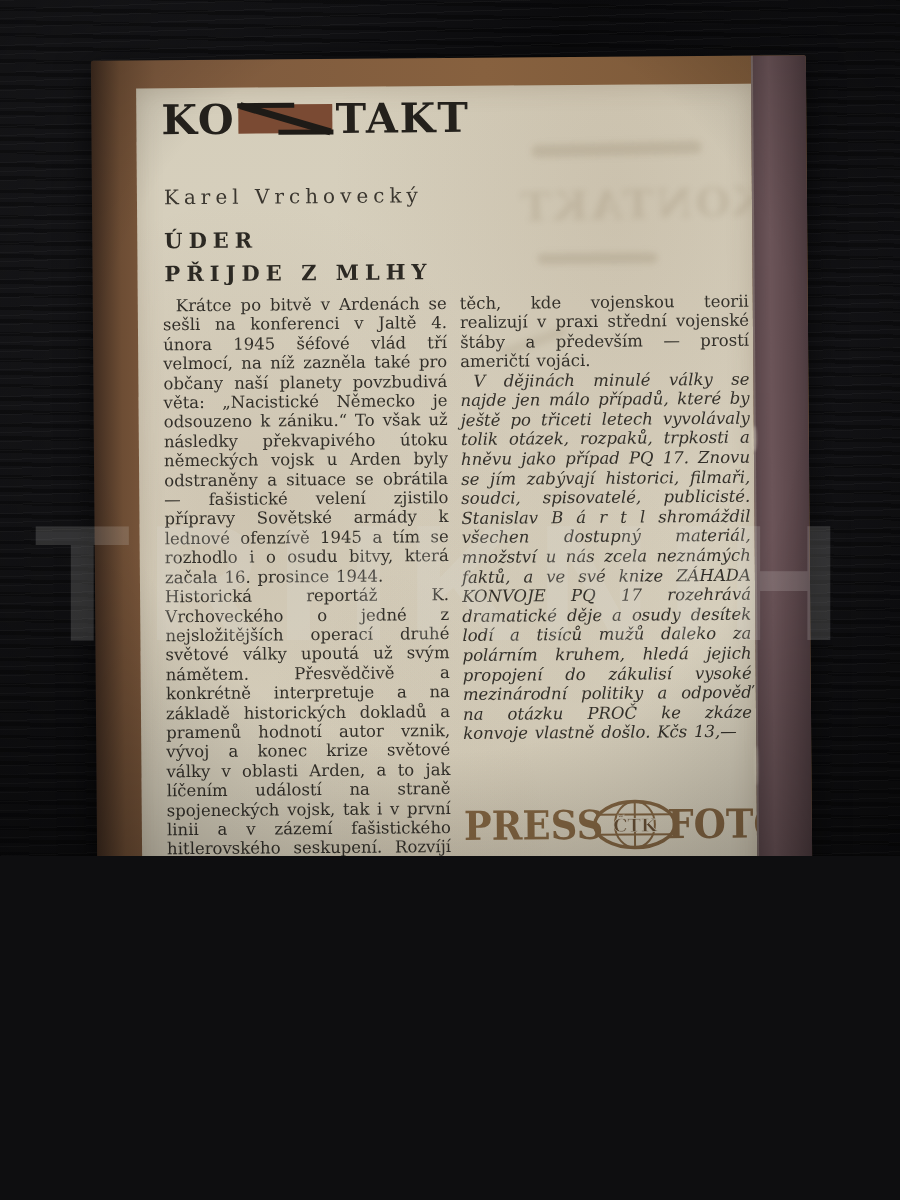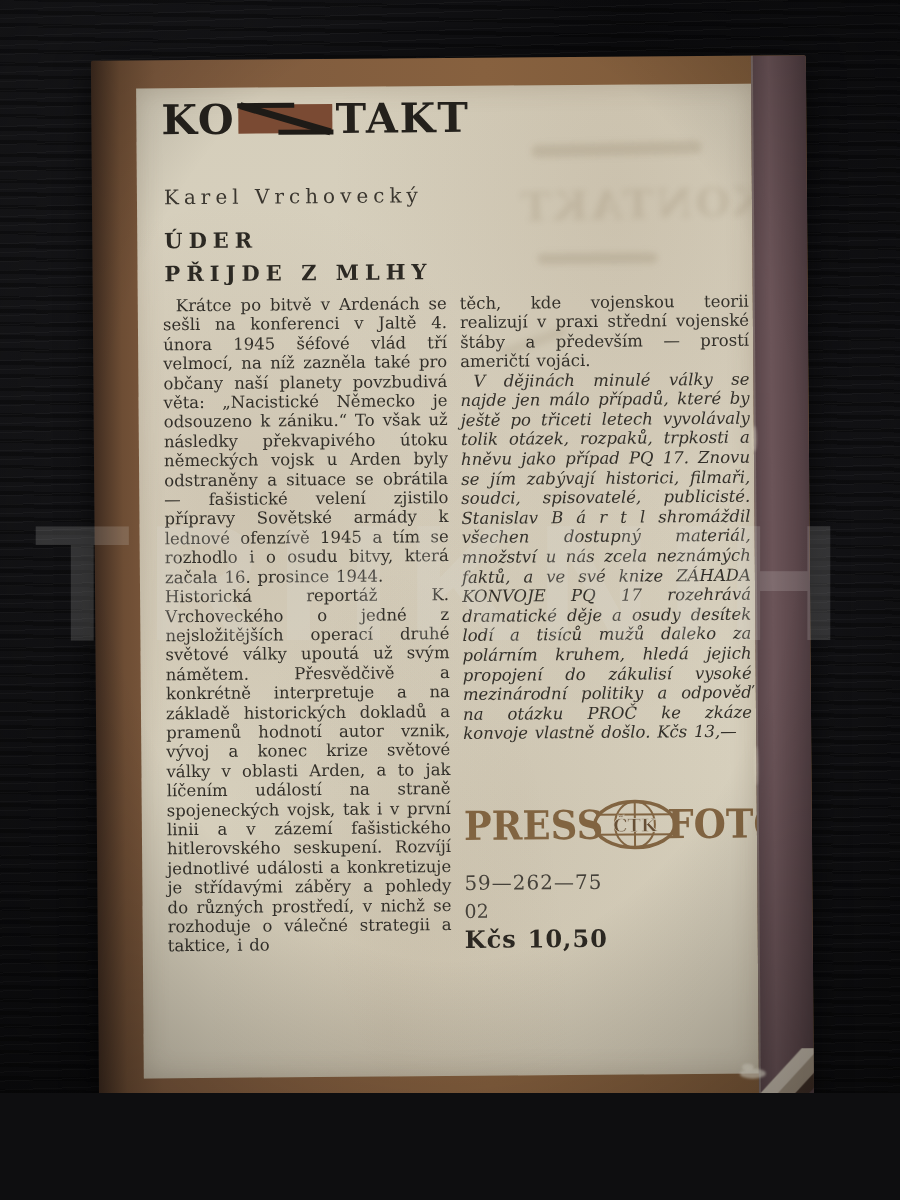--- a/index.html
+++ b/index.html
@@ -2,21 +2,21 @@
 <html lang="cs" style="--paper: #d8d1bf; --ink: #33302a; --cover_brown: #7e5a3e; --edge_maroon: #634d51; --logo_brown: #7b5c38; --watermark_color: #e1e1de;"><head>
 <meta charset="utf-8">
 <style>
   :root{
     --paper:#d8d1bf; --ink:#33302a; --cover_brown:#7e5a3e; --edge_maroon:#634d51;
     --logo_brown:#7b5c38; --watermark_color:#e1e1de;
   }
   *{margin:0;padding:0;box-sizing:border-box;}
   body{width:900px;height:1200px;overflow:hidden;background:#0e0e10;
        font-family:"DejaVu Serif","Liberation Serif",serif;}
-  .scene{position:relative;width:900px;height:1093px;overflow:hidden;
+  .scene{position:relative;width:900px;height:856px;overflow:hidden;
     background-color:#111113;
     background-image:
       repeating-linear-gradient(178deg, rgba(255,255,255,0.035) 0 1px, transparent 1px 9px),
       repeating-linear-gradient(1deg, rgba(0,0,0,0.30) 0 4px, transparent 4px 13px),
       linear-gradient(115deg,#1a1a1d 0%,#0b0b0d 45%,#131316 78%,#0d0d0f 100%);
   }
   .scene::after{content:"";position:absolute;inset:0;pointer-events:none;
     background:radial-gradient(ellipse at 50% 45%, transparent 55%, rgba(0,0,0,0.38) 100%);}
   
   .book{position:absolute;left:95px;top:58px;width:715px;height:1055px;

